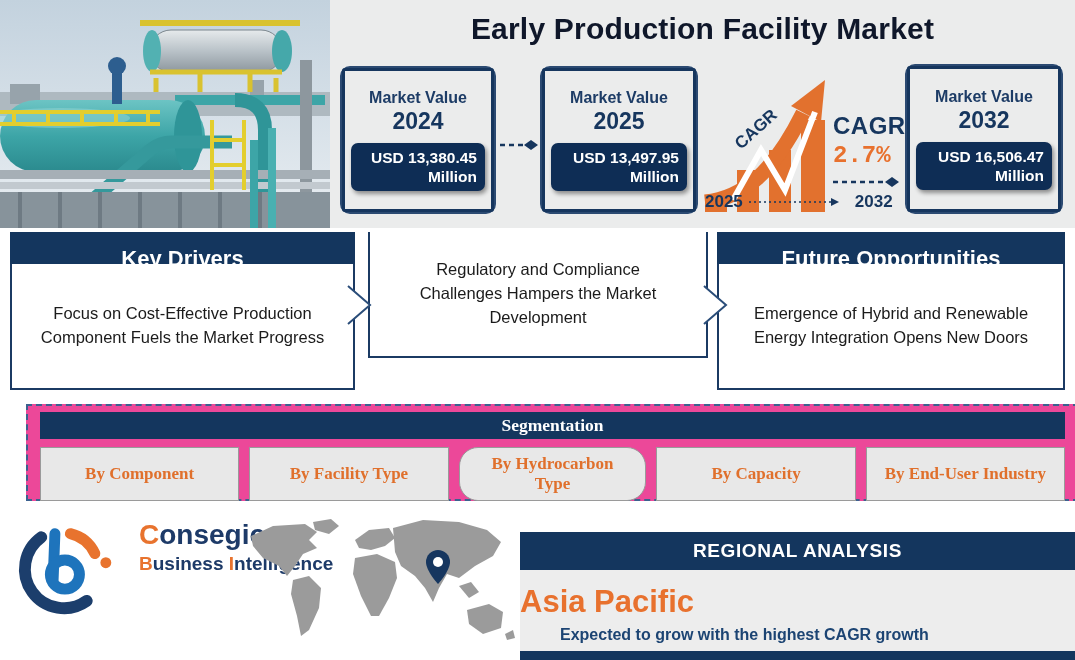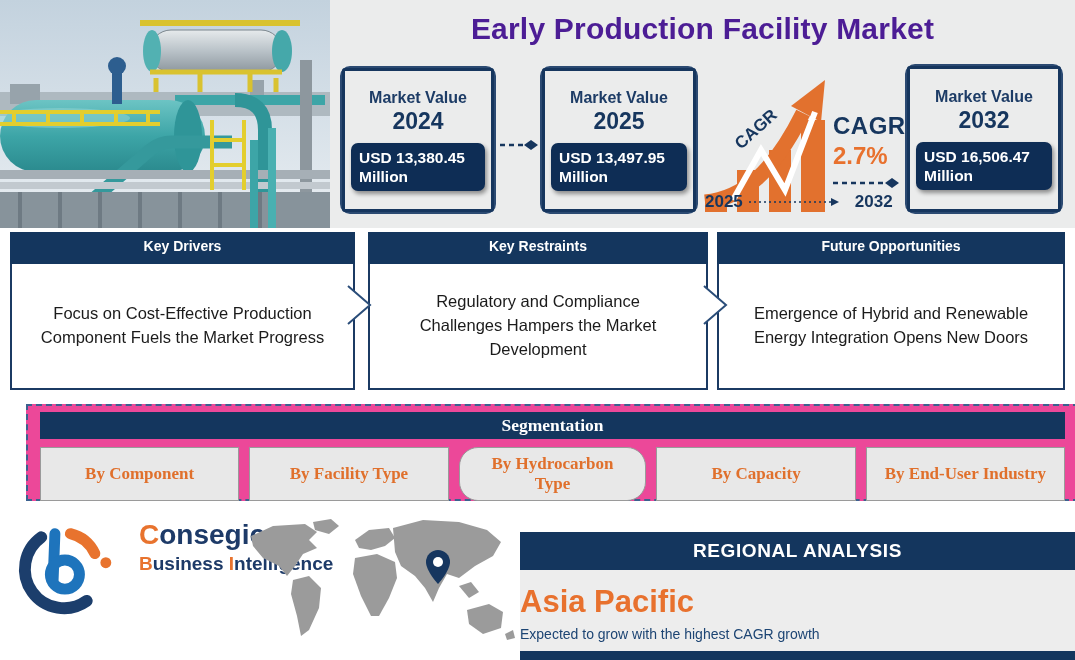--- a/index.html
+++ b/index.html
@@ -4,44 +4,44 @@
 <style>
   * { margin:0; padding:0; box-sizing:border-box; }
   html,body { background:#fff; }
   body { font-family:"Liberation Sans", sans-serif; }
   .canvas { position:relative; width:1075px; height:660px; background:#ffffff; overflow:hidden; }
 
   
   .photo { position:absolute; left:0; top:0; width:330px; height:228px; }
   .top-panel { position:absolute; left:330px; top:0; width:745px; height:228px; background:#ebecec; }
   .main-title { position:absolute; left:0; top:12px; width:100%; text-align:center;
-    font-size:30px; font-weight:bold; color:#4c1d95; letter-spacing:0.2px; }
+    font-size:30px; font-weight:bold; color:#0f172a; letter-spacing:0.2px; }
 
   .mv-card { position:absolute; border:2px solid #2b4a72; border-radius:10px; background:#ebecec; }
   .mv-inner { border:3px solid #16365e; border-radius:3px; height:100%; display:flex; flex-direction:column;
     align-items:center; justify-content:center; padding:8px 6px; }
   .mv-label { font-size:16px; color:#1d3c66; font-weight:600; }
   .mv-year { font-size:23px; color:#16365e; font-weight:bold; margin:1px 0 8px; }
   .mv-pill { background:#0e2d55; color:#fff; font-weight:bold; font-size:15.5px; line-height:1.25;
-    text-align:left; border-radius:7px; padding:5px 8px; box-shadow:2px 3px 4px rgba(0,0,0,.4); width:100%; }
+    text-align:right; border-radius:7px; padding:5px 8px; box-shadow:2px 3px 4px rgba(0,0,0,.4); width:100%; }
 
   .dash-link { position:absolute; }
 
   
   .cagr-wrap { position:absolute; left:703px; top:78px; width:200px; height:145px; }
   .cagr-side { position:absolute; left:833px; top:112px; width:75px; text-align:left; }
   .cagr-side-label { font-size:24px; font-weight:bold; color:#16365e; letter-spacing:0.5px; }
-  .cagr-side-value { font-size:24px; font-weight:bold; color:#e8712e; margin-top:2px; }
+  .cagr-side-value { font-size:24px; font-weight:bold; color:#e8712e; margin-top:2px;font-family:Liberation Mono, monospace; }
   .cagr-years { position:absolute; left:705px; top:192px; width:200px; display:flex; align-items:center; }
   .cagr-year { font-size:17px; font-weight:bold; color:#16365e; }
 
   
   .insight { position:absolute; top:232px; }
-  .insight-header { background:#14365e; color:#fff; font-weight:bold; font-size:14px;
-    text-align:center; padding:6px 0; height:32px; }
+  .insight-header { background:#14365e; color:#fff; font-weight:bold; font-size:22px;
+    text-align:center; padding:14px 0; height:32px; }
   .insight-body { background:#fff; border:2px solid #1b3a63; border-top:none; height:126px;
     display:flex; align-items:center; justify-content:center; text-align:center;
     font-size:16.5px; color:#1b1b1b; line-height:1.45; padding:0 26px; }
   .chevron { position:absolute; top:282px; z-index:5; }
 
   
   .seg { position:absolute; left:26px; top:404px; width:1053px; height:97px;
     border:2px dashed #3b618f; background:#ec4899; padding:6px 12px;font-family:Liberation Serif, serif; }
   .seg-bar { background:#14365e; color:#fff; text-align:center; font-weight:bold;
     font-size:17.5px; height:27px; line-height:27px; }
@@ -57,21 +57,21 @@
   .logo-text-line2 { font-size:19px; font-weight:bold; color:#1d3a68; margin-top:2px; }
   .logo-orange { color:#e8732e; }
 
   .map-wrap { position:absolute; left:243px; top:514px; width:280px; height:142px; }
 
   .regional { position:absolute; left:520px; top:532px; width:555px; height:139px; }
   .regional-header { background:#14365e; color:#fff; text-align:center; font-weight:bold;
     font-size:19px; letter-spacing:0.6px; padding:8px 0; }
   .regional-body { background:#ededed; height:103px; text-align:left; padding-top:14px; }
   .regional-region { font-size:31px; font-weight:bold; color:#e8712e; }
-  .regional-sub { font-size:14px; font-weight:400; color:#1c4473; margin-top:6px; }
+  .regional-sub { font-size:16px; font-weight:700; color:#1c4473; margin-top:6px;padding-left:40px; }
   .regional-footer { position:absolute; left:520px; top:651px; width:555px; height:9px; background:#14365e; }
 </style>
 </head>
 <body>
 
 <div class="canvas">
 
   <div class="photo">
     <svg width="330" height="228" viewBox="0 0 330 228">
       <defs>
@@ -192,21 +192,20 @@
 
   <div class="insight" style="left:10px; width:345px;">
     <div class="insight-header">Key Drivers</div>
     <div class="insight-body">Focus on Cost-Effective Production Component Fuels the Market Progress</div>
   </div>
   <svg class="chevron" style="left:344px;" width="30" height="46">
     <polyline points="4,4 26,23 4,42" fill="#ffffff" stroke="#2a4d79" stroke-width="2"></polyline>
   </svg>
 
   <div class="insight" style="left:368px; width:340px;">
-    <div class="insight-header">Key Restraints</div>
     <div class="insight-body">Regulatory and Compliance Challenges Hampers the Market Development</div>
   </div>
   <svg class="chevron" style="left:700px;" width="30" height="46">
     <polyline points="4,4 26,23 4,42" fill="#ffffff" stroke="#2a4d79" stroke-width="2"></polyline>
   </svg>
 
   <div class="insight" style="left:717px; width:348px;">
     <div class="insight-header">Future Opportunities</div>
     <div class="insight-body">Emergence of Hybrid and Renewable Energy Integration Opens New Doors</div>
   </div>

